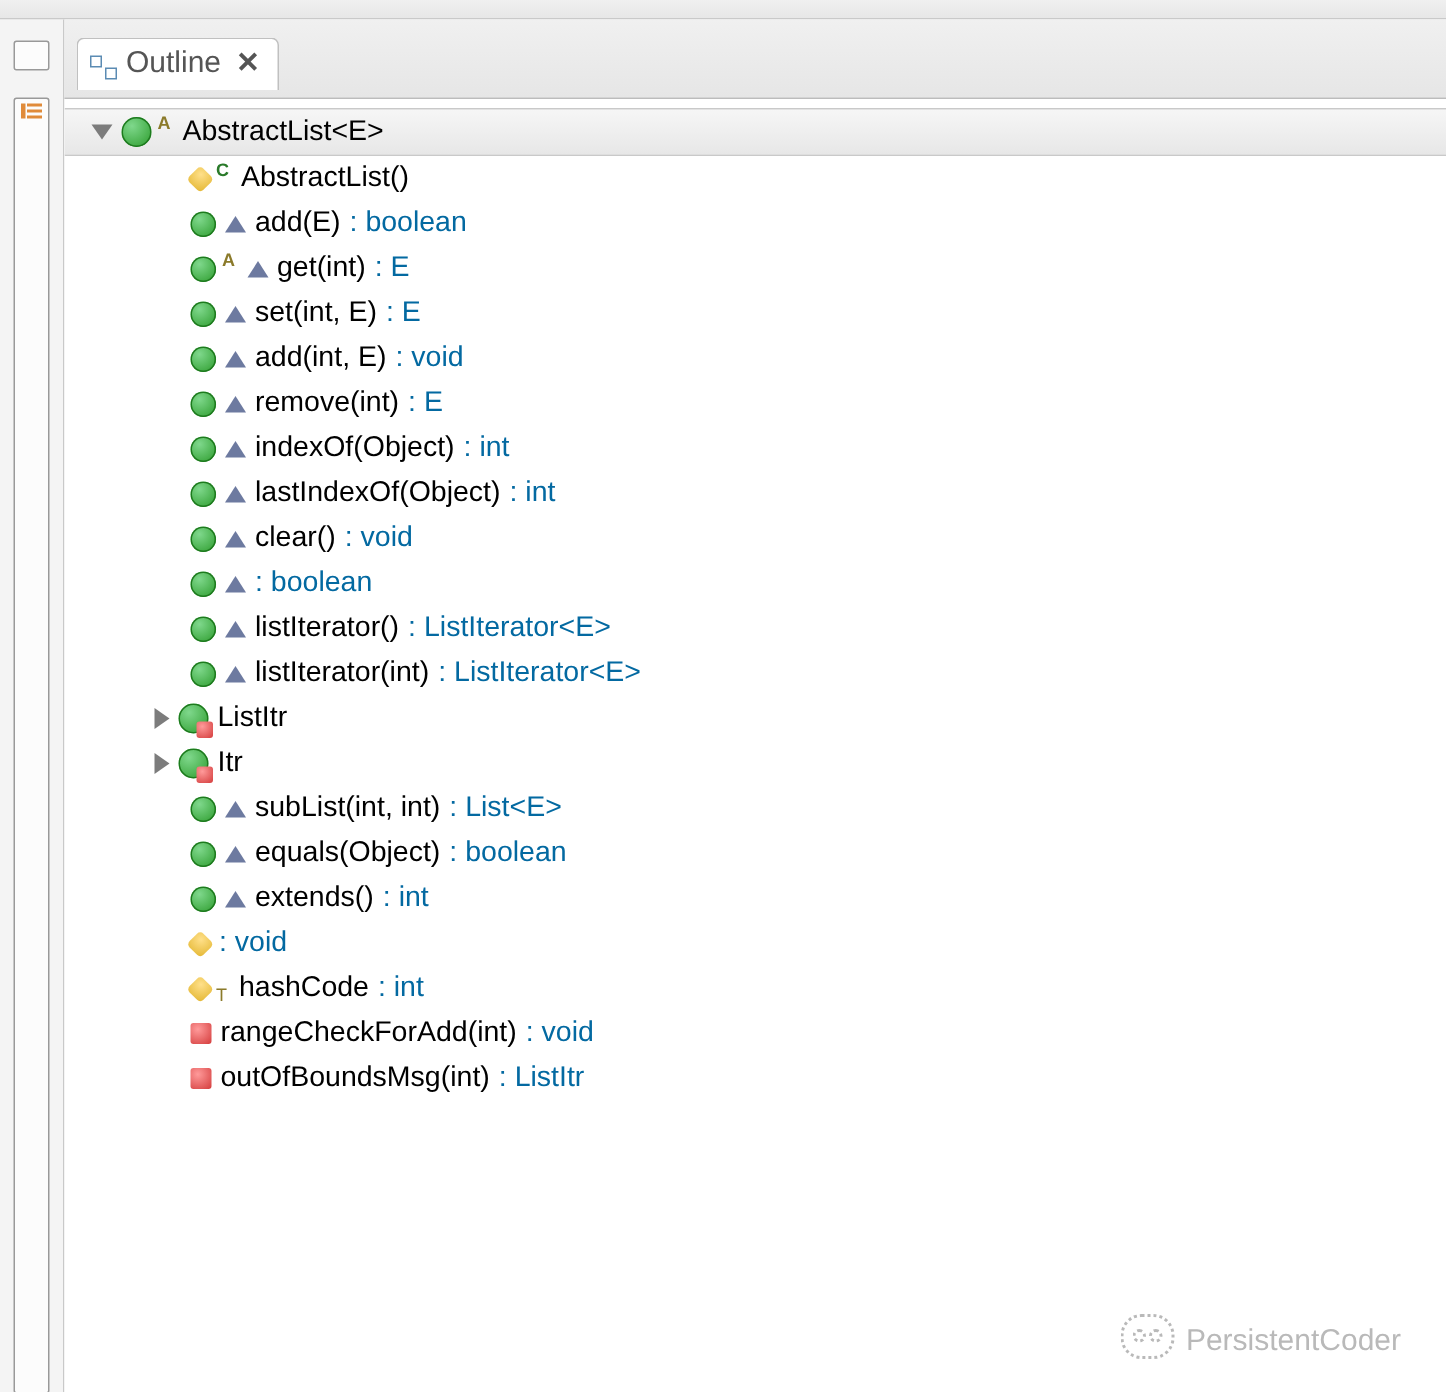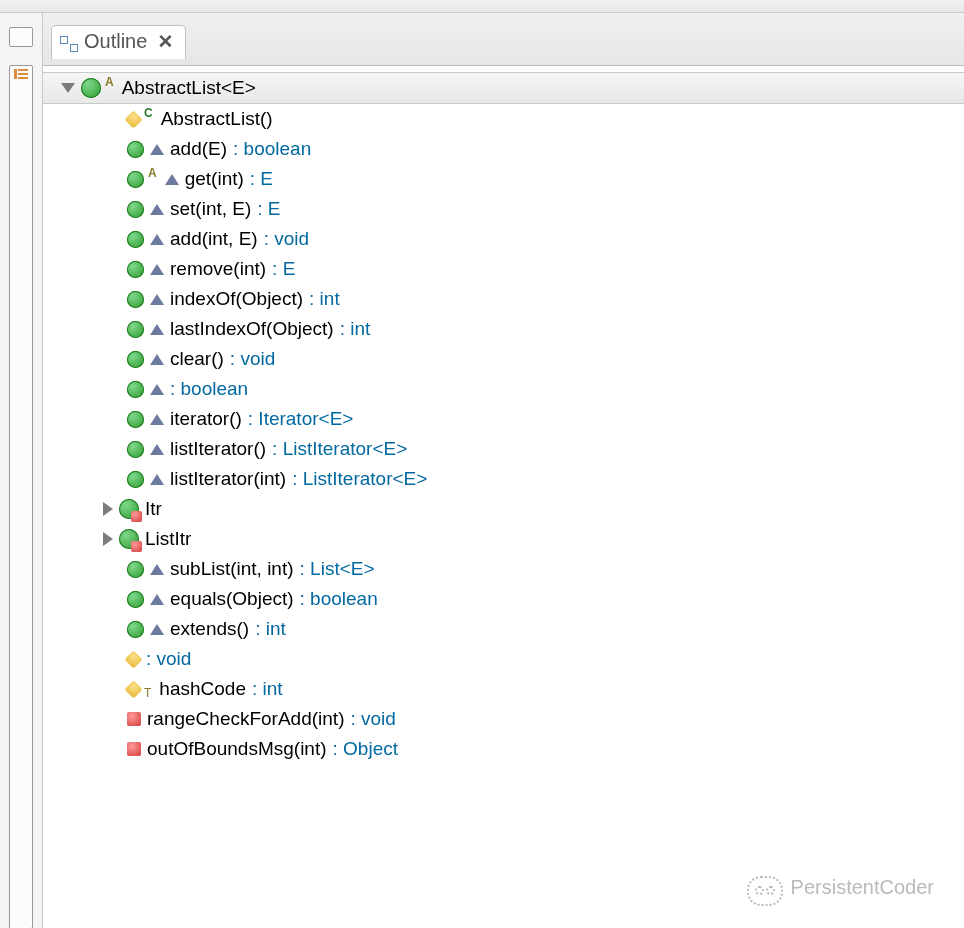--- a/index.html
+++ b/index.html
@@ -35,21 +35,21 @@
   .ic.field-protected{background:radial-gradient(circle at 35% 30%,#ffe08a,#e3b631);border-radius:3px;transform:rotate(45deg);width:13px;height:13px}
   .ic.private{background:radial-gradient(circle at 35% 30%,#ff9a9a,#d43c3c);border-radius:2px;width:14px;height:14px}
   .badge{font-size:12px;font-weight:bold;position:relative;top:-6px;margin-left:-2px;margin-right:2px}
   .badge.A{color:#8b7a2a}
   .badge.C{color:#2a7a2a}
   .badge.T{color:#8b7a2a;font-weight:normal;top:4px}
   .tri{width:0;height:0;border-style:solid;border-width:0 7px 11px 7px;border-color:transparent transparent #6d7aa0 transparent;display:inline-block;flex-shrink:0}
   .inner-badge{position:absolute;width:11px;height:11px;background:radial-gradient(circle at 35% 30%,#ff9a9a,#d43c3c);border-radius:2px;bottom:-3px;right:-3px}
   .sig{color:#000}
   .ret{color:#0369a1}
-  .watermark{position:fixed;bottom:22px;right:30px;color:#b9b9b9;font-size:20px;display:flex;align-items:flex-start;gap:8px}
+  .watermark{position:fixed;bottom:22px;right:30px;color:#b9b9b9;font-size:20px;display:flex;align-items:flex-end;gap:8px}
   .wm-icon{width:32px;height:26px;border:2px dotted #b9b9b9;border-radius:14px;position:relative}
   .wm-icon::before,.wm-icon::after{content:"";position:absolute;width:5px;height:5px;border:2px dotted #b9b9b9;border-radius:50%;top:8px}
   .wm-icon::before{left:6px}
   .wm-icon::after{right:6px}
 </style>
 </head>
 <body>
 
 <div class="toolbar"></div>
 <div class="workspace">
@@ -130,49 +130,43 @@
             <span class="ret"> : void</span>
           </div>
           <div class="row child">
             <span class="ic method-public"></span>
             <span class="tri"></span>
             <span class="ret"> : boolean</span>
           </div>
           <div class="row child">
             <span class="ic method-public"></span>
             <span class="tri"></span>
-            <span class="sig">iterator()</span>
-            <span class="ret"> : Iterator&lt;E&gt;</span>
-          </div>
-          <div class="row child">
-            <span class="ic method-public"></span>
-            <span class="tri"></span>
             <span class="sig">listIterator()</span>
             <span class="ret"> : ListIterator&lt;E&gt;</span>
           </div>
           <div class="row child">
             <span class="ic method-public"></span>
             <span class="tri"></span>
             <span class="sig">listIterator(int)</span>
             <span class="ret"> : ListIterator&lt;E&gt;</span>
+          </div>
+          <div class="row">
+            <span class="twisty closed"></span>
+            <span class="ic class-public big">
+              <span class="inner-badge"></span>
+            </span>
+            <span class="sig">ListItr</span>
           </div>
           <div class="row">
             <span class="twisty closed"></span>
             <span class="ic class-public big">
               <span class="inner-badge"></span>
             </span>
             <span class="sig">Itr</span>
           </div>
-          <div class="row">
-            <span class="twisty closed"></span>
-            <span class="ic class-public big">
-              <span class="inner-badge"></span>
-            </span>
-            <span class="sig">ListItr</span>
-          </div>
           <div class="row child">
             <span class="ic method-public"></span>
             <span class="tri"></span>
             <span class="sig">subList(int, int)</span>
             <span class="ret"> : List&lt;E&gt;</span>
           </div>
           <div class="row child">
             <span class="ic method-public"></span>
             <span class="tri"></span>
             <span class="sig">equals(Object)</span>
@@ -195,21 +189,21 @@
             <span class="ret"> : int</span>
           </div>
           <div class="row child">
             <span class="ic private"></span>
             <span class="sig">rangeCheckForAdd(int)</span>
             <span class="ret"> : void</span>
           </div>
           <div class="row child">
             <span class="ic private"></span>
             <span class="sig">outOfBoundsMsg(int)</span>
-            <span class="ret"> : Object</span>
+            <span class="ret"> : ListItr</span>
           </div>
         </div>
 
     </div>
   </div>
 </div>
 
 <div class="watermark">
   <span class="wm-icon"></span>
   <span>PersistentCoder</span>

